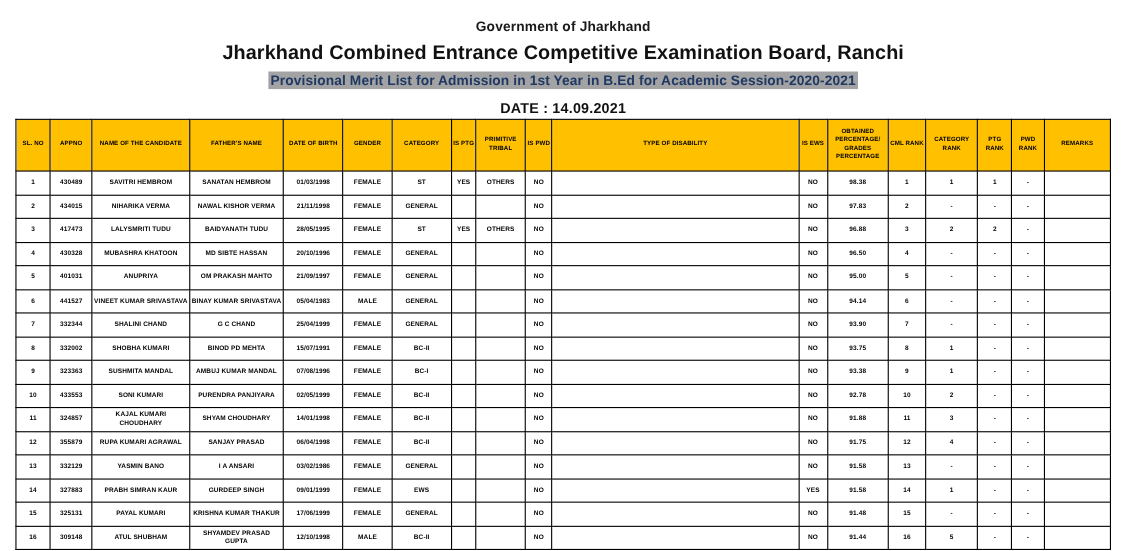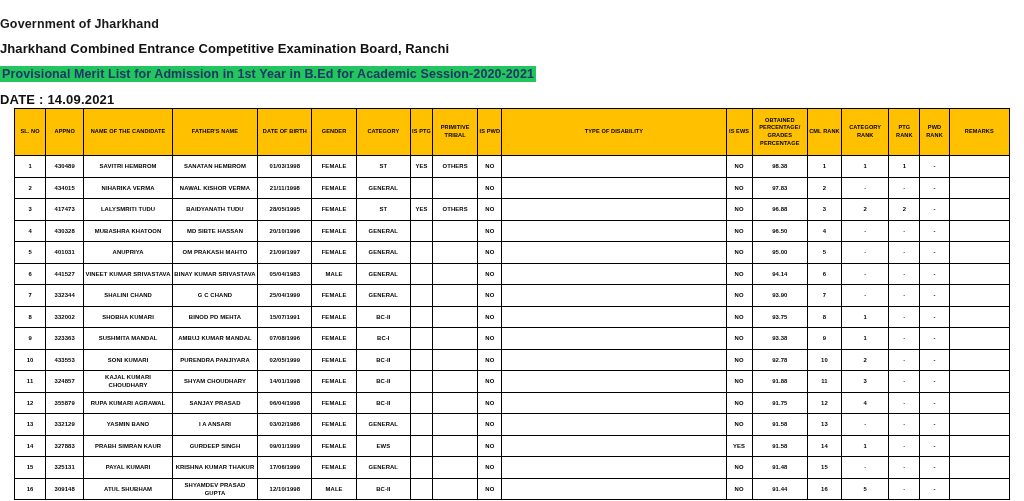--- a/index.html
+++ b/index.html
@@ -15,47 +15,47 @@
   #page {
     position: relative;
     width: 1024px;
     height: 501px;
     background: #ffffff;
   }
 
   
   .titles {
     padding-top: 17px;
-    text-align: left;
+    text-align: center;
   }
   .title-line-1 {
     font-size: 12.5px;
     font-weight: bold;
     color: #1a1a1a;
     letter-spacing: 0.15px;
     line-height: 15px;
   }
   .title-line-2 {
-    font-size: 13px;
+    font-size: 18px;
     font-weight: bold;
     color: #111111;
     letter-spacing: 0.1px;
     line-height: 15px;
     margin-top: 9px;
   }
   .title-line-3-wrap {
     margin-top: 9px;
     line-height: 15px;
   }
   .title-line-3 {
     display: inline;
     font-size: 12.5px;
     font-weight: bold;
     color: #1f3864;
-    background: #22c55e;
+    background: #a3a3a3;
     letter-spacing: 0.1px;
     padding: 1px 2px;
   }
   .title-date {
     margin-top: 10px;
     font-size: 13px;
     font-weight: bold;
     color: #111111;
     letter-spacing: 0.2px;
     line-height: 15px;

